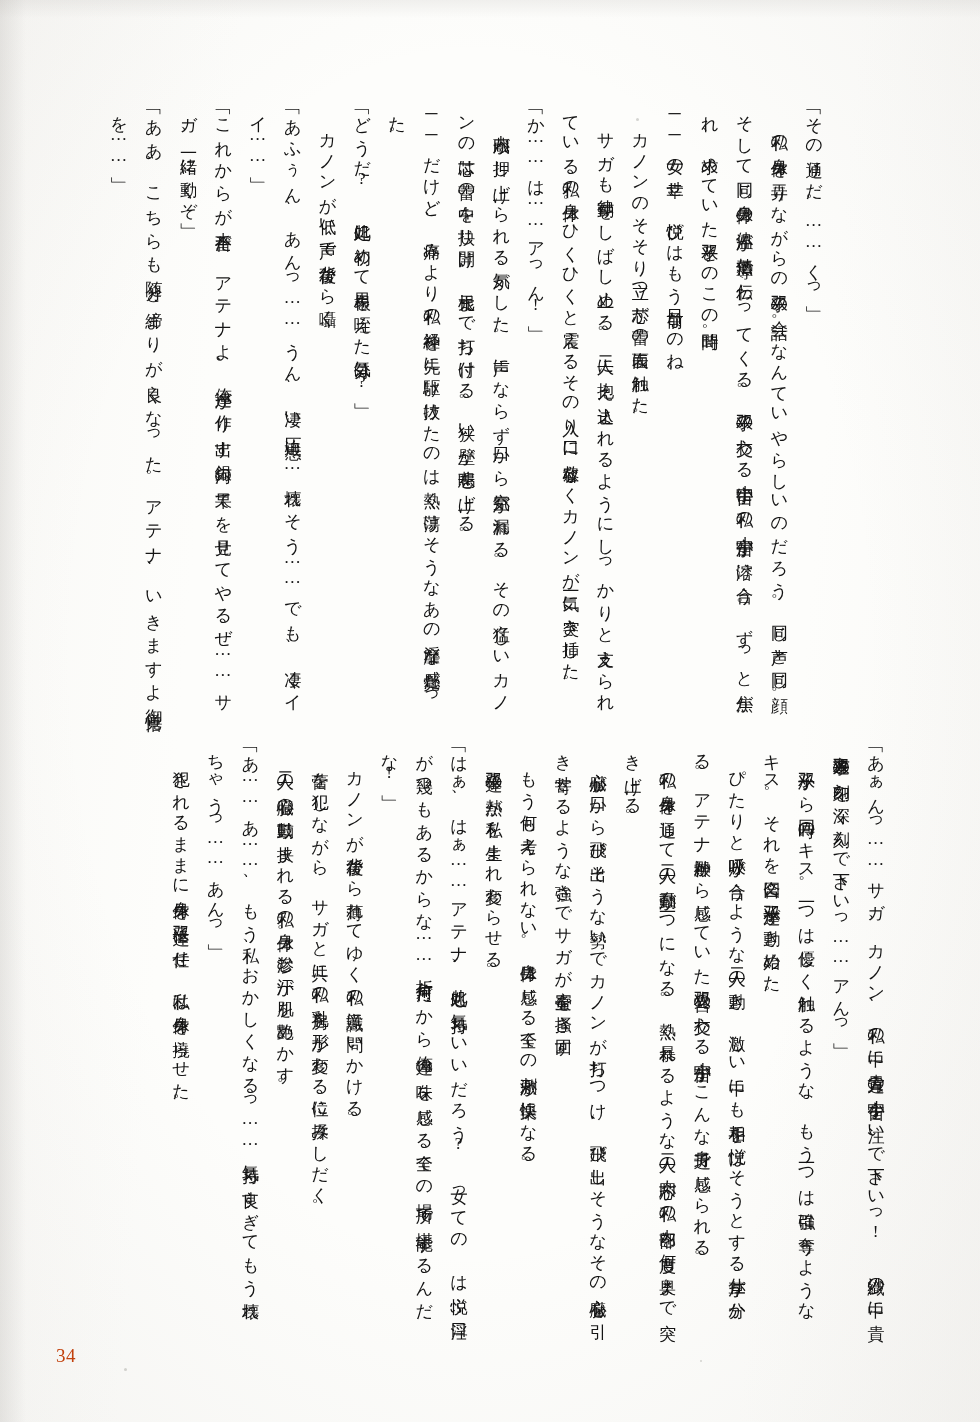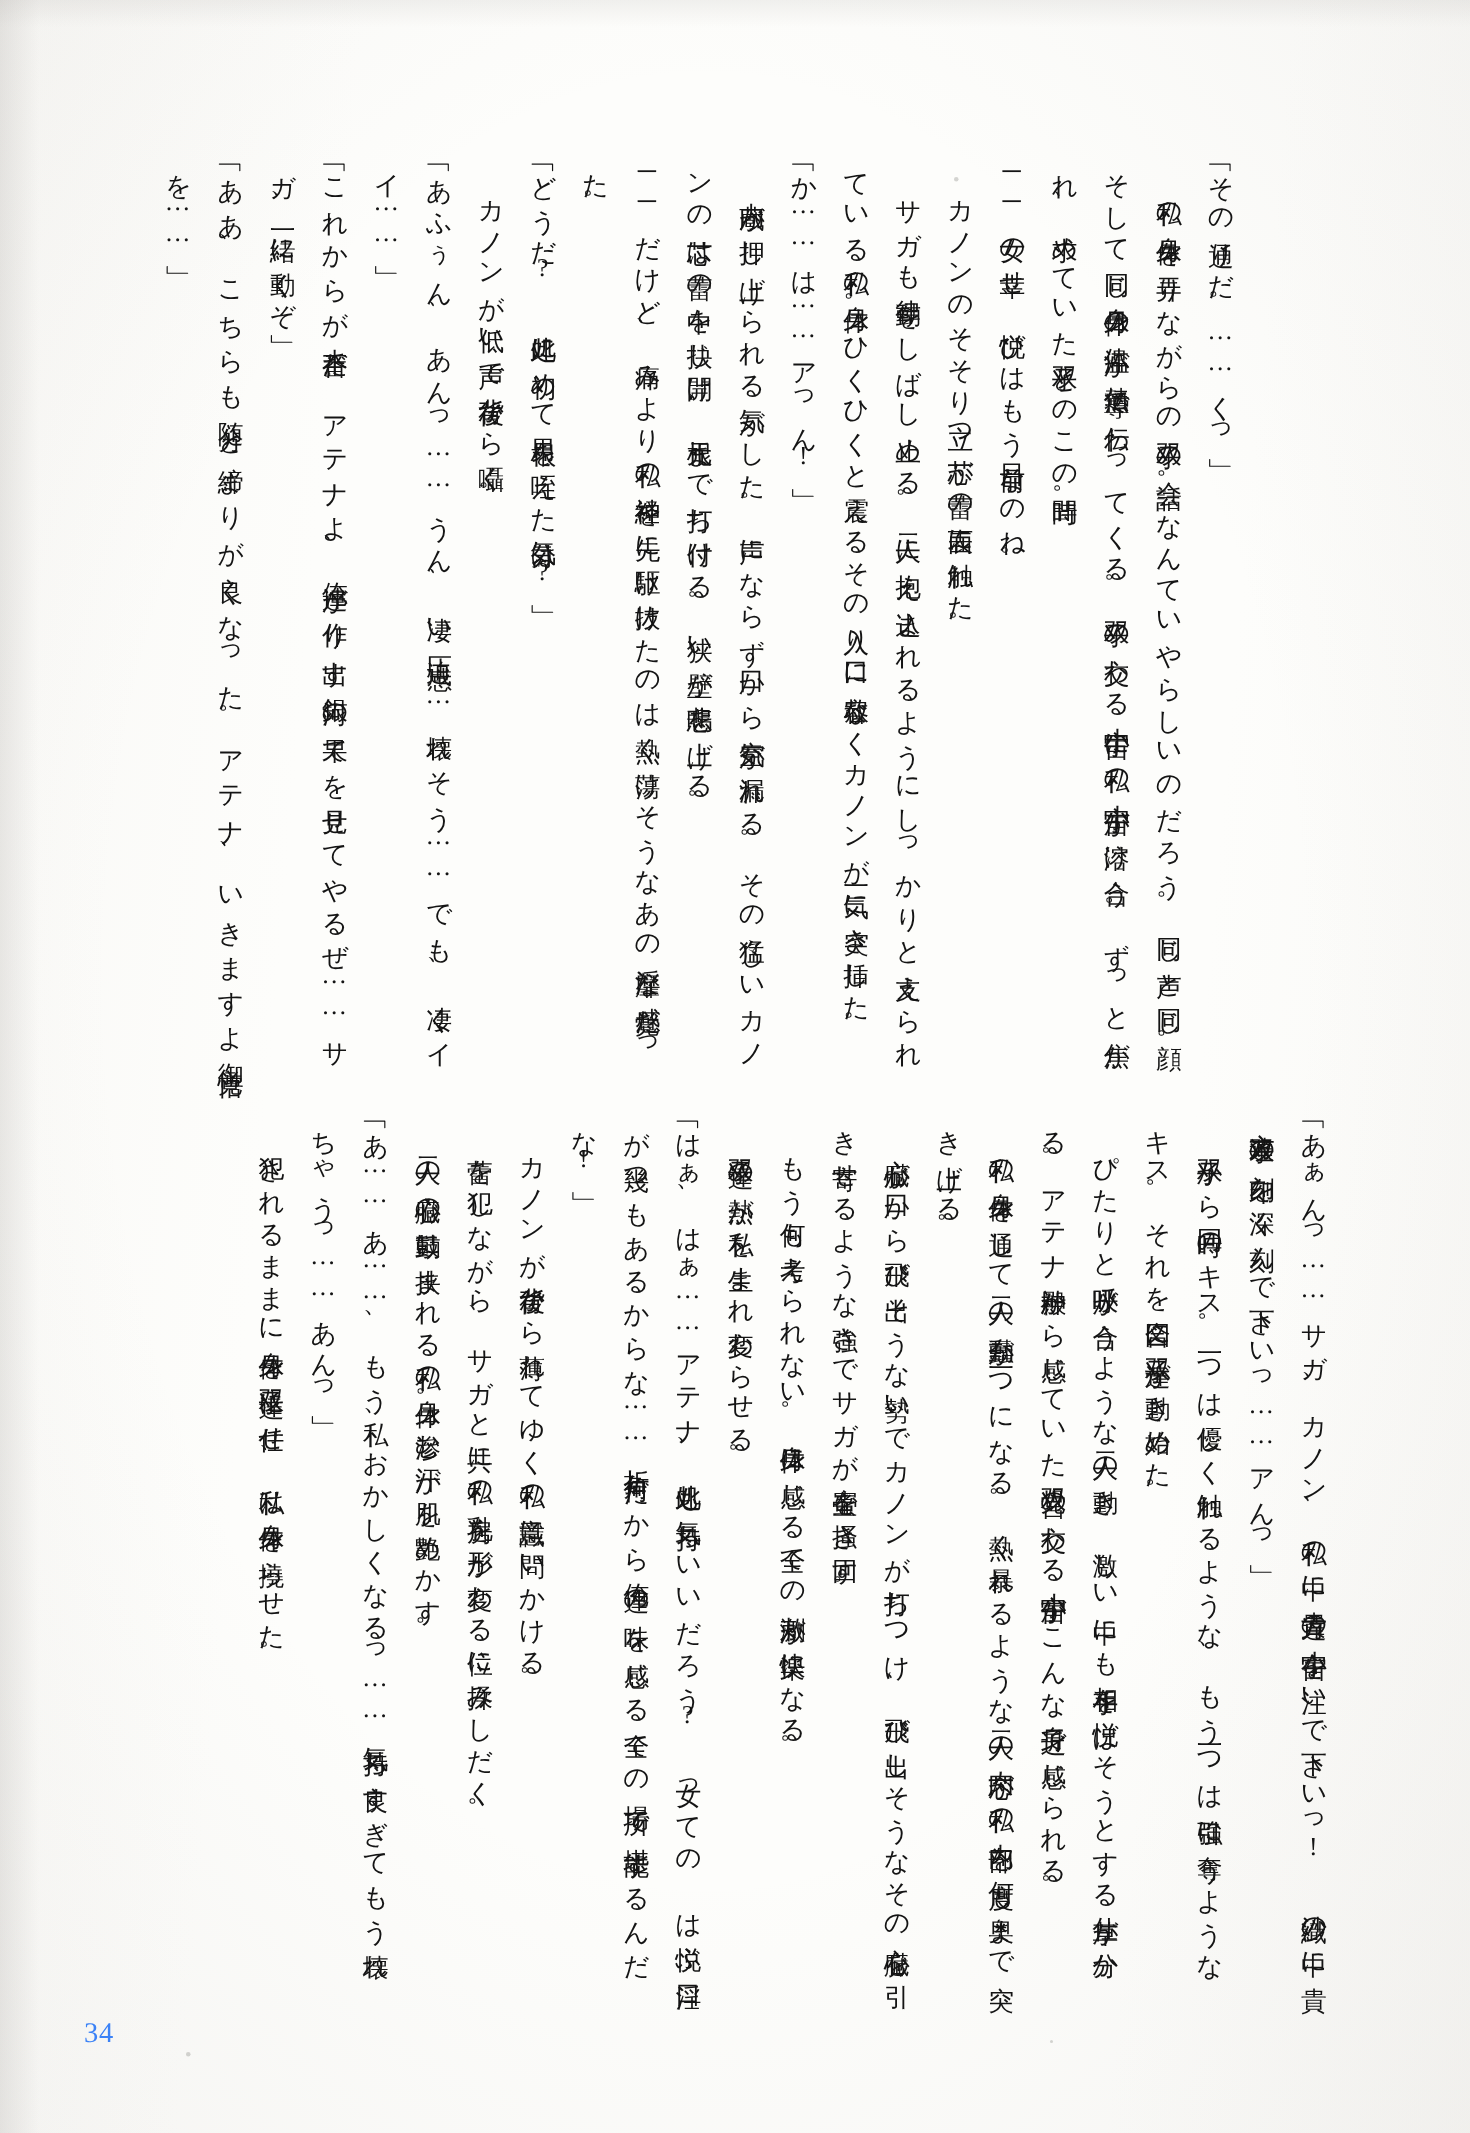--- a/index.html
+++ b/index.html
@@ -80,21 +80,21 @@
     text-indent: 0;
   }
 
   
   #folio {
     position: absolute;
     left: 56px;
     top: 1345px;
     font-size: 19px;
     font-family: "Liberation Serif", "DejaVu Serif", serif;
-    color: #3b82f6;
+    color: #c2410c;
     letter-spacing: 0.5px;
   }
 
   
   .speck {
     position: absolute;
     background: rgba(120,118,114,0.30);
     border-radius: 50%;
     pointer-events: none;
   }

